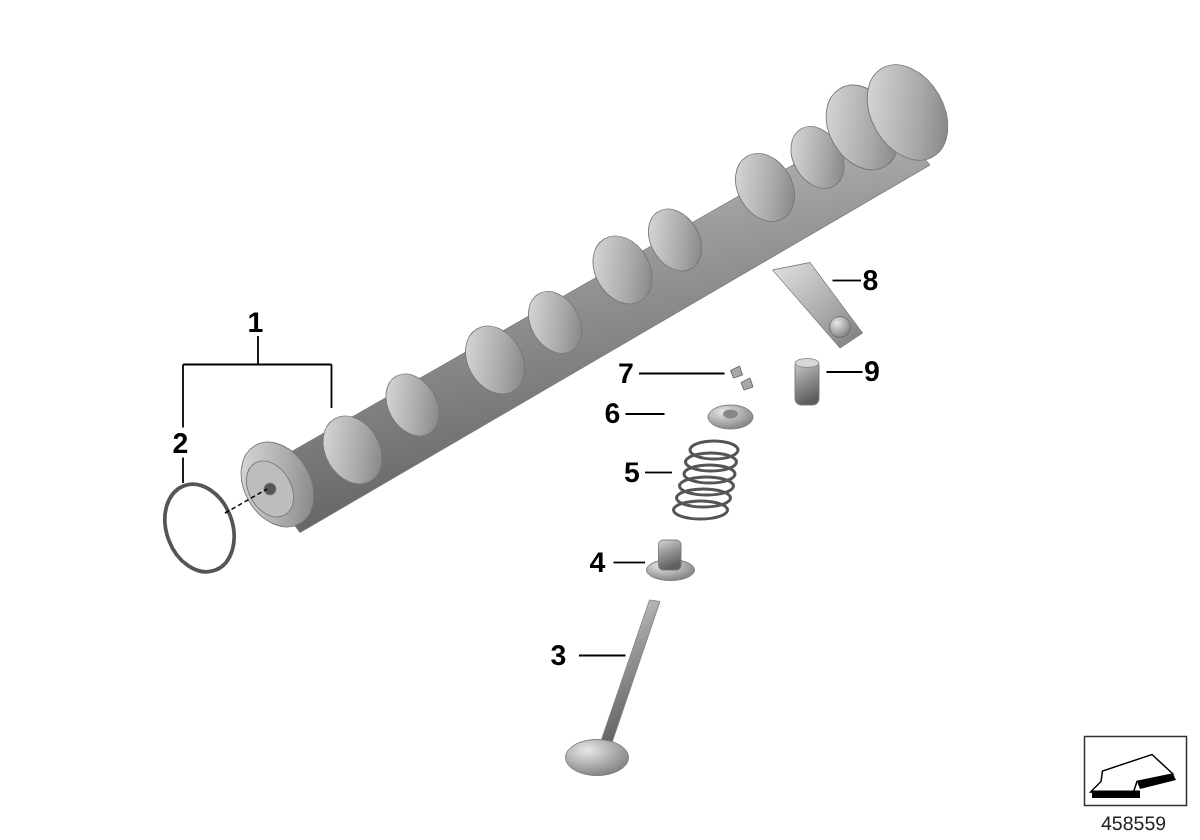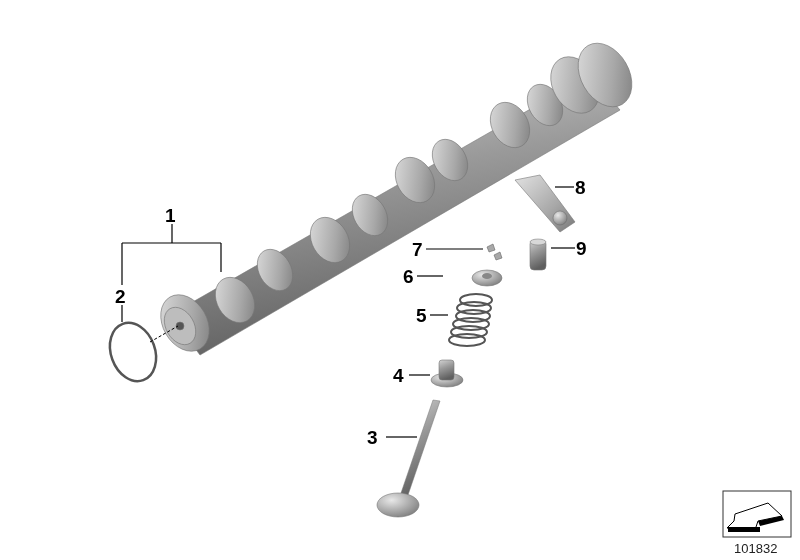--- a/index.html
+++ b/index.html
@@ -123,13 +123,13 @@
 <span class="callout" style="left:165px;top:206px;">1</span>
 <span class="callout" style="left:115px;top:287px;">2</span>
 <span class="callout" style="left:367px;top:428px;">3</span>
 <span class="callout" style="left:393px;top:366px;">4</span>
 <span class="callout" style="left:416px;top:306px;">5</span>
 <span class="callout" style="left:403px;top:267px;">6</span>
 <span class="callout" style="left:412px;top:240px;">7</span>
 <span class="callout" style="left:575px;top:178px;">8</span>
 <span class="callout" style="left:576px;top:239px;">9</span>
 
-<span class="ref-num">101832</span>
+<span class="ref-num">458559</span>
 
 </body></html>

